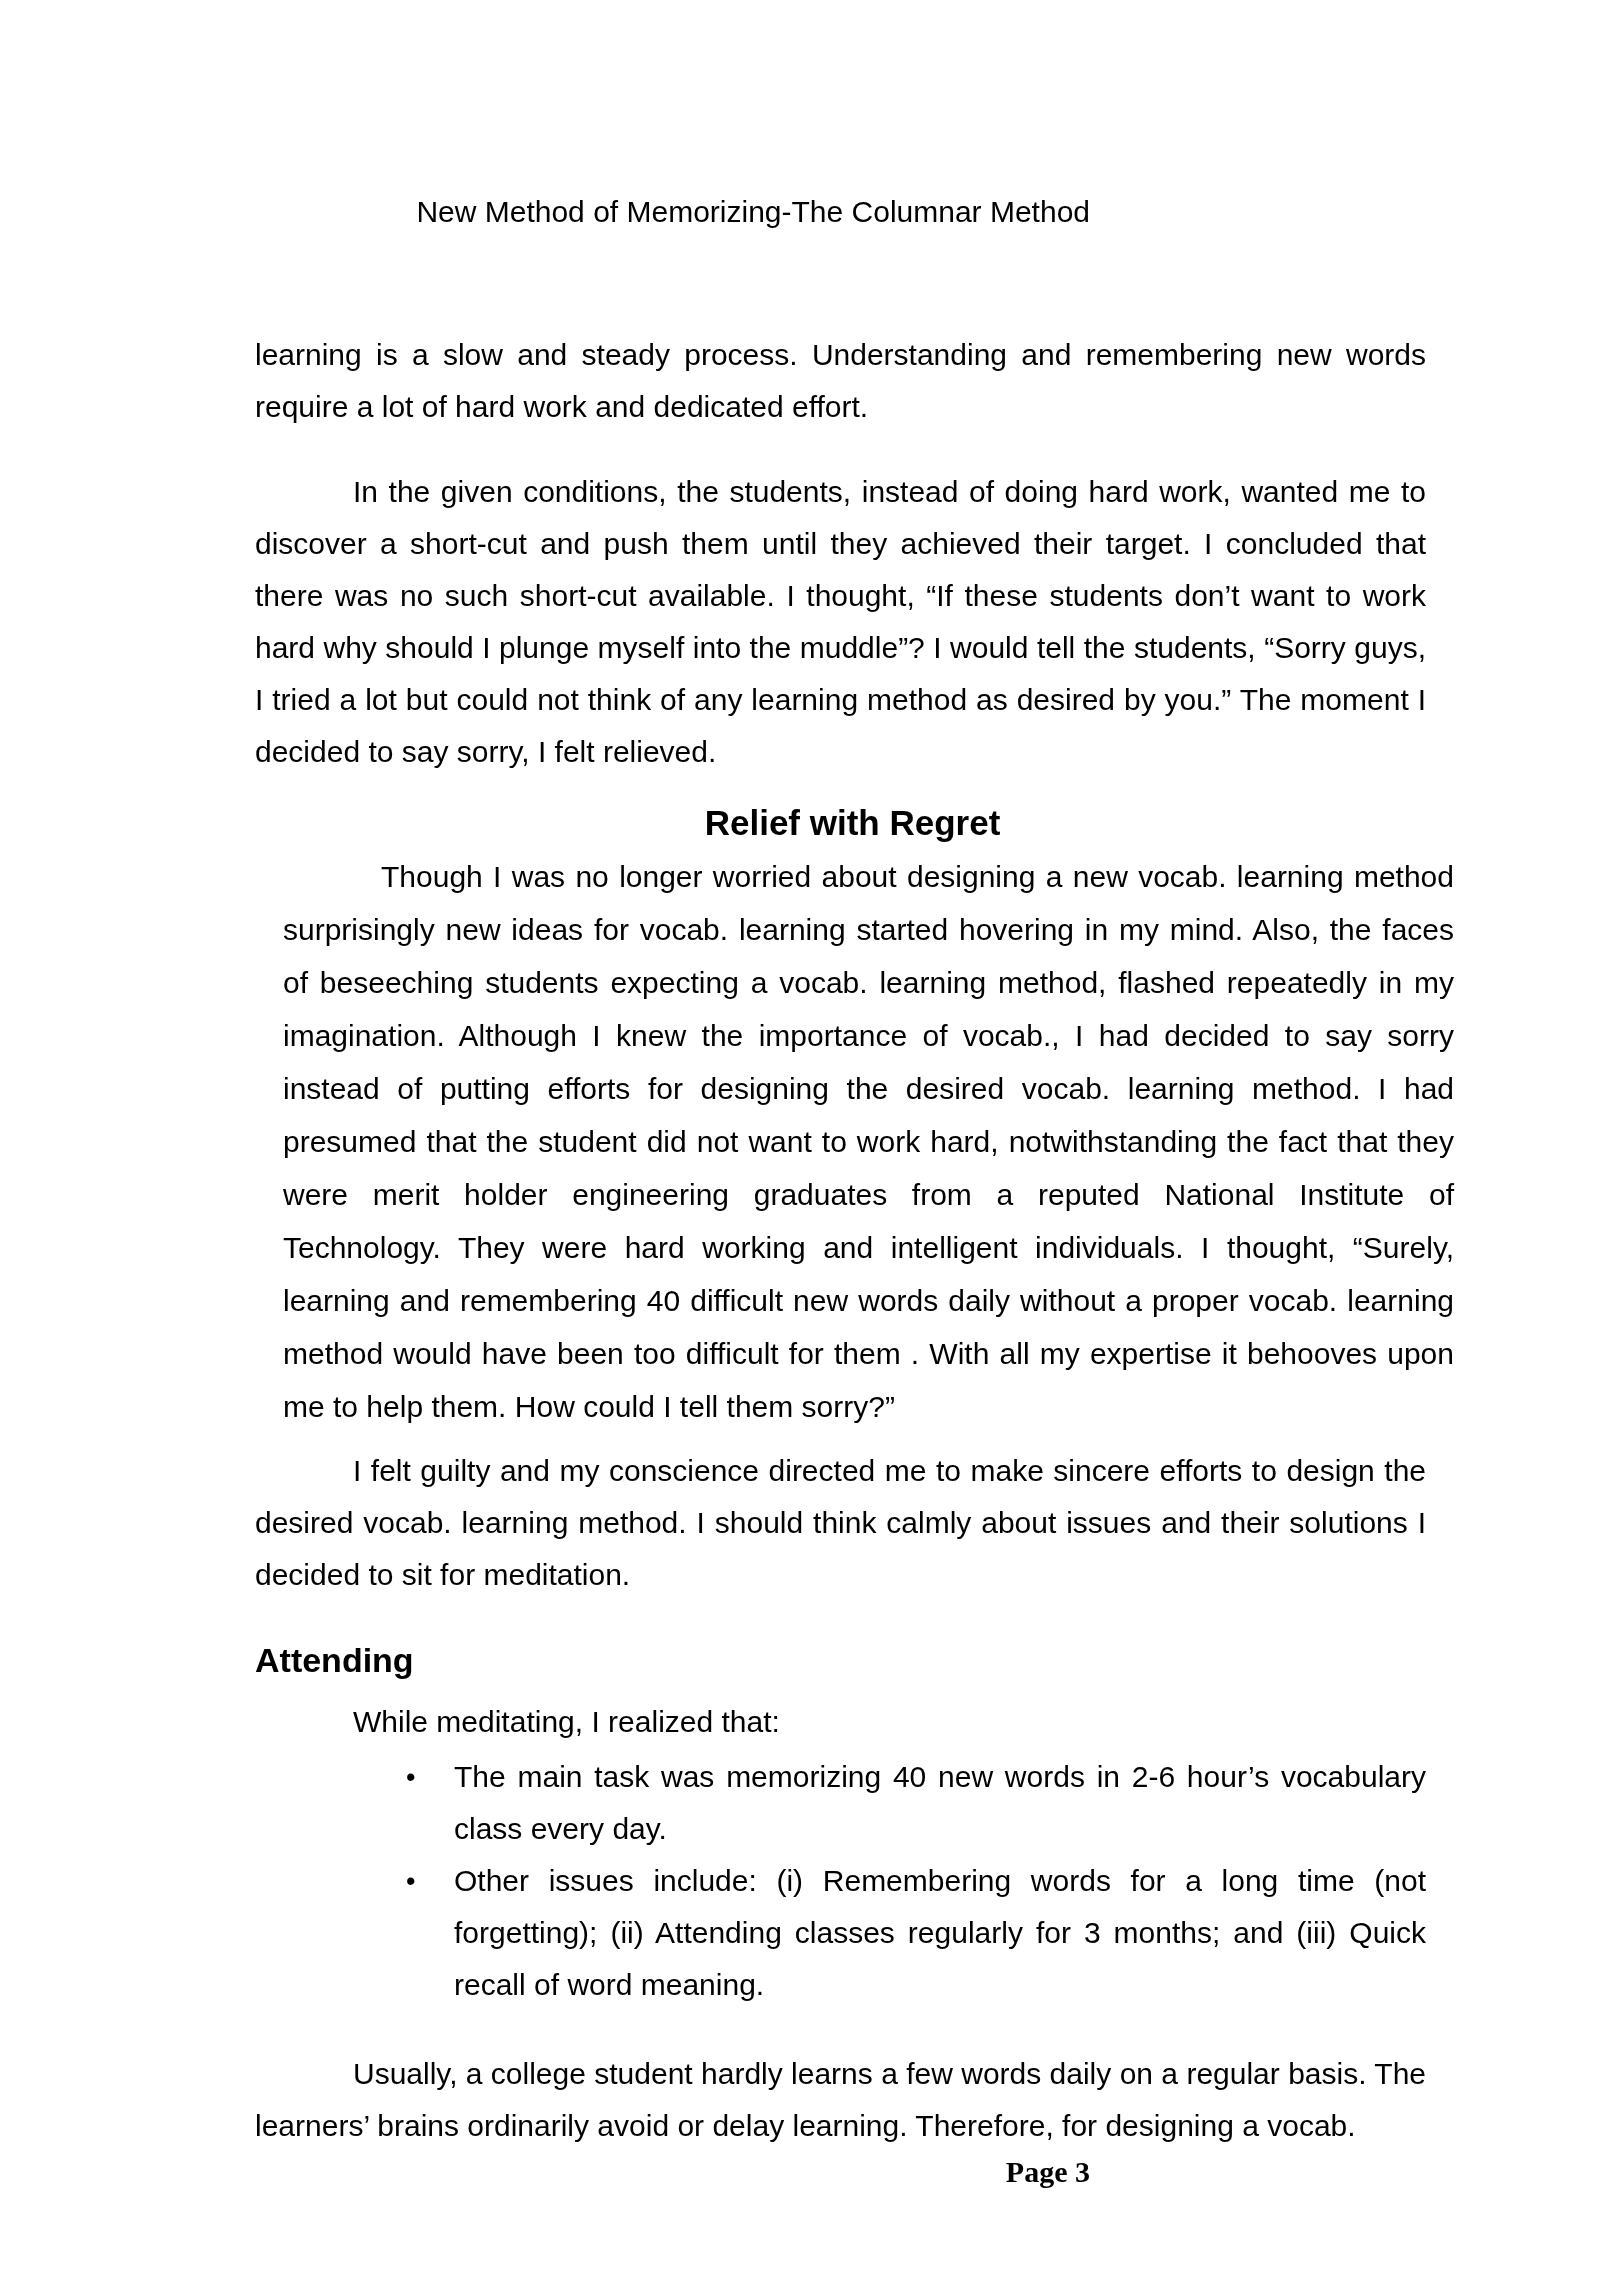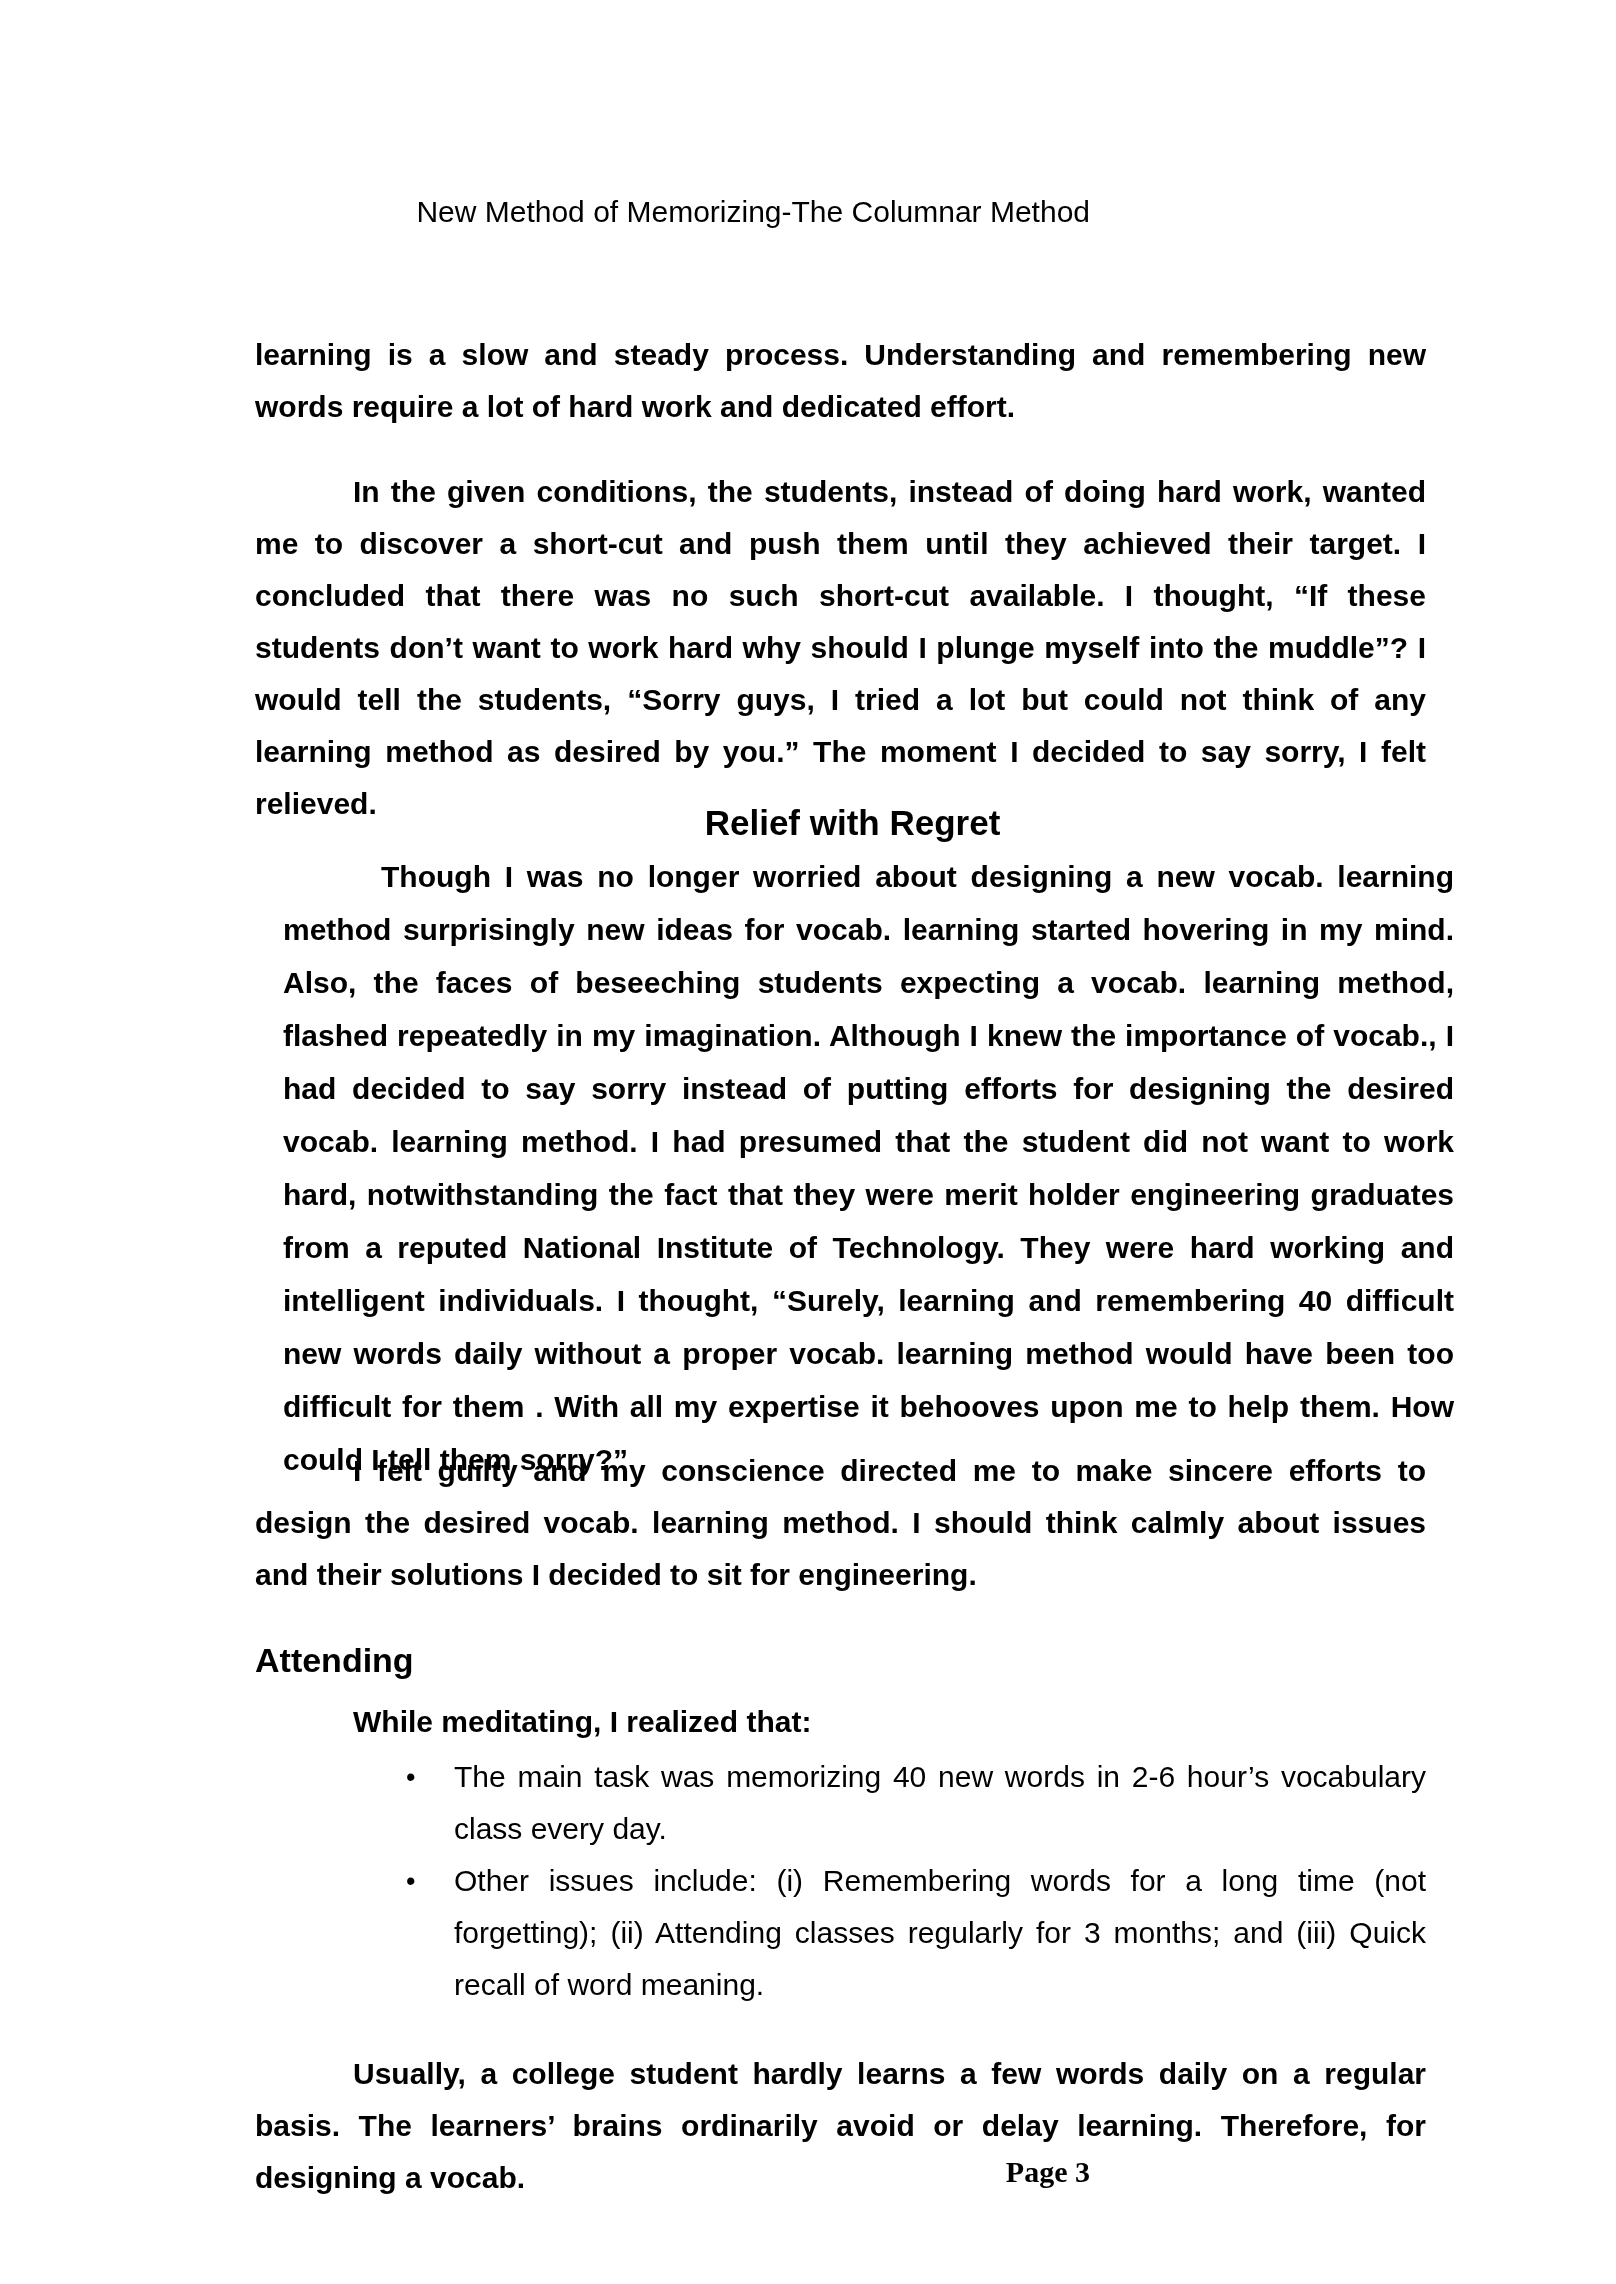--- a/index.html
+++ b/index.html
@@ -3,21 +3,21 @@
 <meta charset="utf-8">
 <style>
   html, body { margin: 0; padding: 0; background: #ffffff; }
   body { width: 1616px; height: 2284px; position: relative; overflow: hidden; color: #000; }
   .page { position: absolute; left: 0; top: 0; width: 1280px; height: 2284px; background: #fff; }
   .content { position: absolute; left: 255px; width: 1171px; font-family: "Liberation Sans", sans-serif; font-size: 30px; }
   .header {
     position: absolute; top: 195px; right: 190px;
     font-family: "Liberation Sans", sans-serif; font-size: 30px; text-align: right; white-space: nowrap;
   }
-  p { margin: 0; text-align: justify; text-align-last: left; font-weight: bold; }
+  p { margin: 0; text-align: justify; text-align-last: left; }
   .line-h { line-height: 52px; }
   .indent { text-indent: 98px; }
   .p1 { position: absolute; top: 329px; }
   .p2 { position: absolute; top: 466px; }
   .h-center {
     position: absolute; top: 785px; left: 0; width: 1171px; text-align: center;
     font-weight: bold; font-size: 35px; line-height: 52px; margin: 12px;
   }
   .p3 { position: absolute; top: 850px; margin-left: 28px; }
   .p4 { position: absolute; top: 1445px; }
@@ -44,21 +44,21 @@
   <div class="content" style="top:0;">
 
     <p class="p1 line-h" style="width:1171px;">learning is a slow and steady process. Understanding and remembering new words require a lot of hard work and dedicated effort.</p>
 
     <p class="p2 line-h indent" style="width:1171px;">In the given conditions, the students, instead of doing hard work, wanted me to discover a short-cut and push them until they achieved their target. I concluded that there was no such short-cut available. I thought, “If these students don’t want to work hard why should I plunge myself into the muddle”? I would tell the students, “Sorry guys, I tried a lot but could not think of any learning method as desired by you.” The moment I decided to say sorry, I felt relieved.</p>
 
     <h2 class="h-center">Relief with Regret</h2>
 
     <p class="p3 line-h indent" style="width:1171px; line-height:53px;">Though I was no longer worried about designing a new vocab. learning method surprisingly new ideas for vocab. learning started hovering in my mind. Also, the faces of beseeching students expecting a vocab. learning method, flashed repeatedly in my imagination. Although I knew the importance of vocab., I had decided to say sorry instead of putting efforts for designing the desired vocab. learning method. I had presumed that the student did not want to work hard, notwithstanding the fact that they were merit holder engineering graduates from a reputed National Institute of Technology. They were hard working and intelligent individuals. I thought, “Surely, learning and remembering 40 difficult new words daily without a proper vocab. learning method would have been too difficult for them . With all my expertise it behooves upon me to help them. How could I tell them sorry?”</p>
 
-    <p class="p4 line-h indent" style="width:1171px;">I felt guilty and my conscience directed me to make sincere efforts to design the desired vocab. learning method. I should think calmly about issues and their solutions I decided to sit for engineering.</p>
+    <p class="p4 line-h indent" style="width:1171px;">I felt guilty and my conscience directed me to make sincere efforts to design the desired vocab. learning method. I should think calmly about issues and their solutions I decided to sit for meditation.</p>
 
     <h3 class="h-left">Attending</h3>
 
     <p class="intro">While meditating, I realized that:</p>
 
     <ul class="bullets">
       <li>
         <span class="bullet-dot">•</span>
         <span>The main task was memorizing 40 new words in 2-6 hour’s vocabulary class every day.</span>
       </li>

